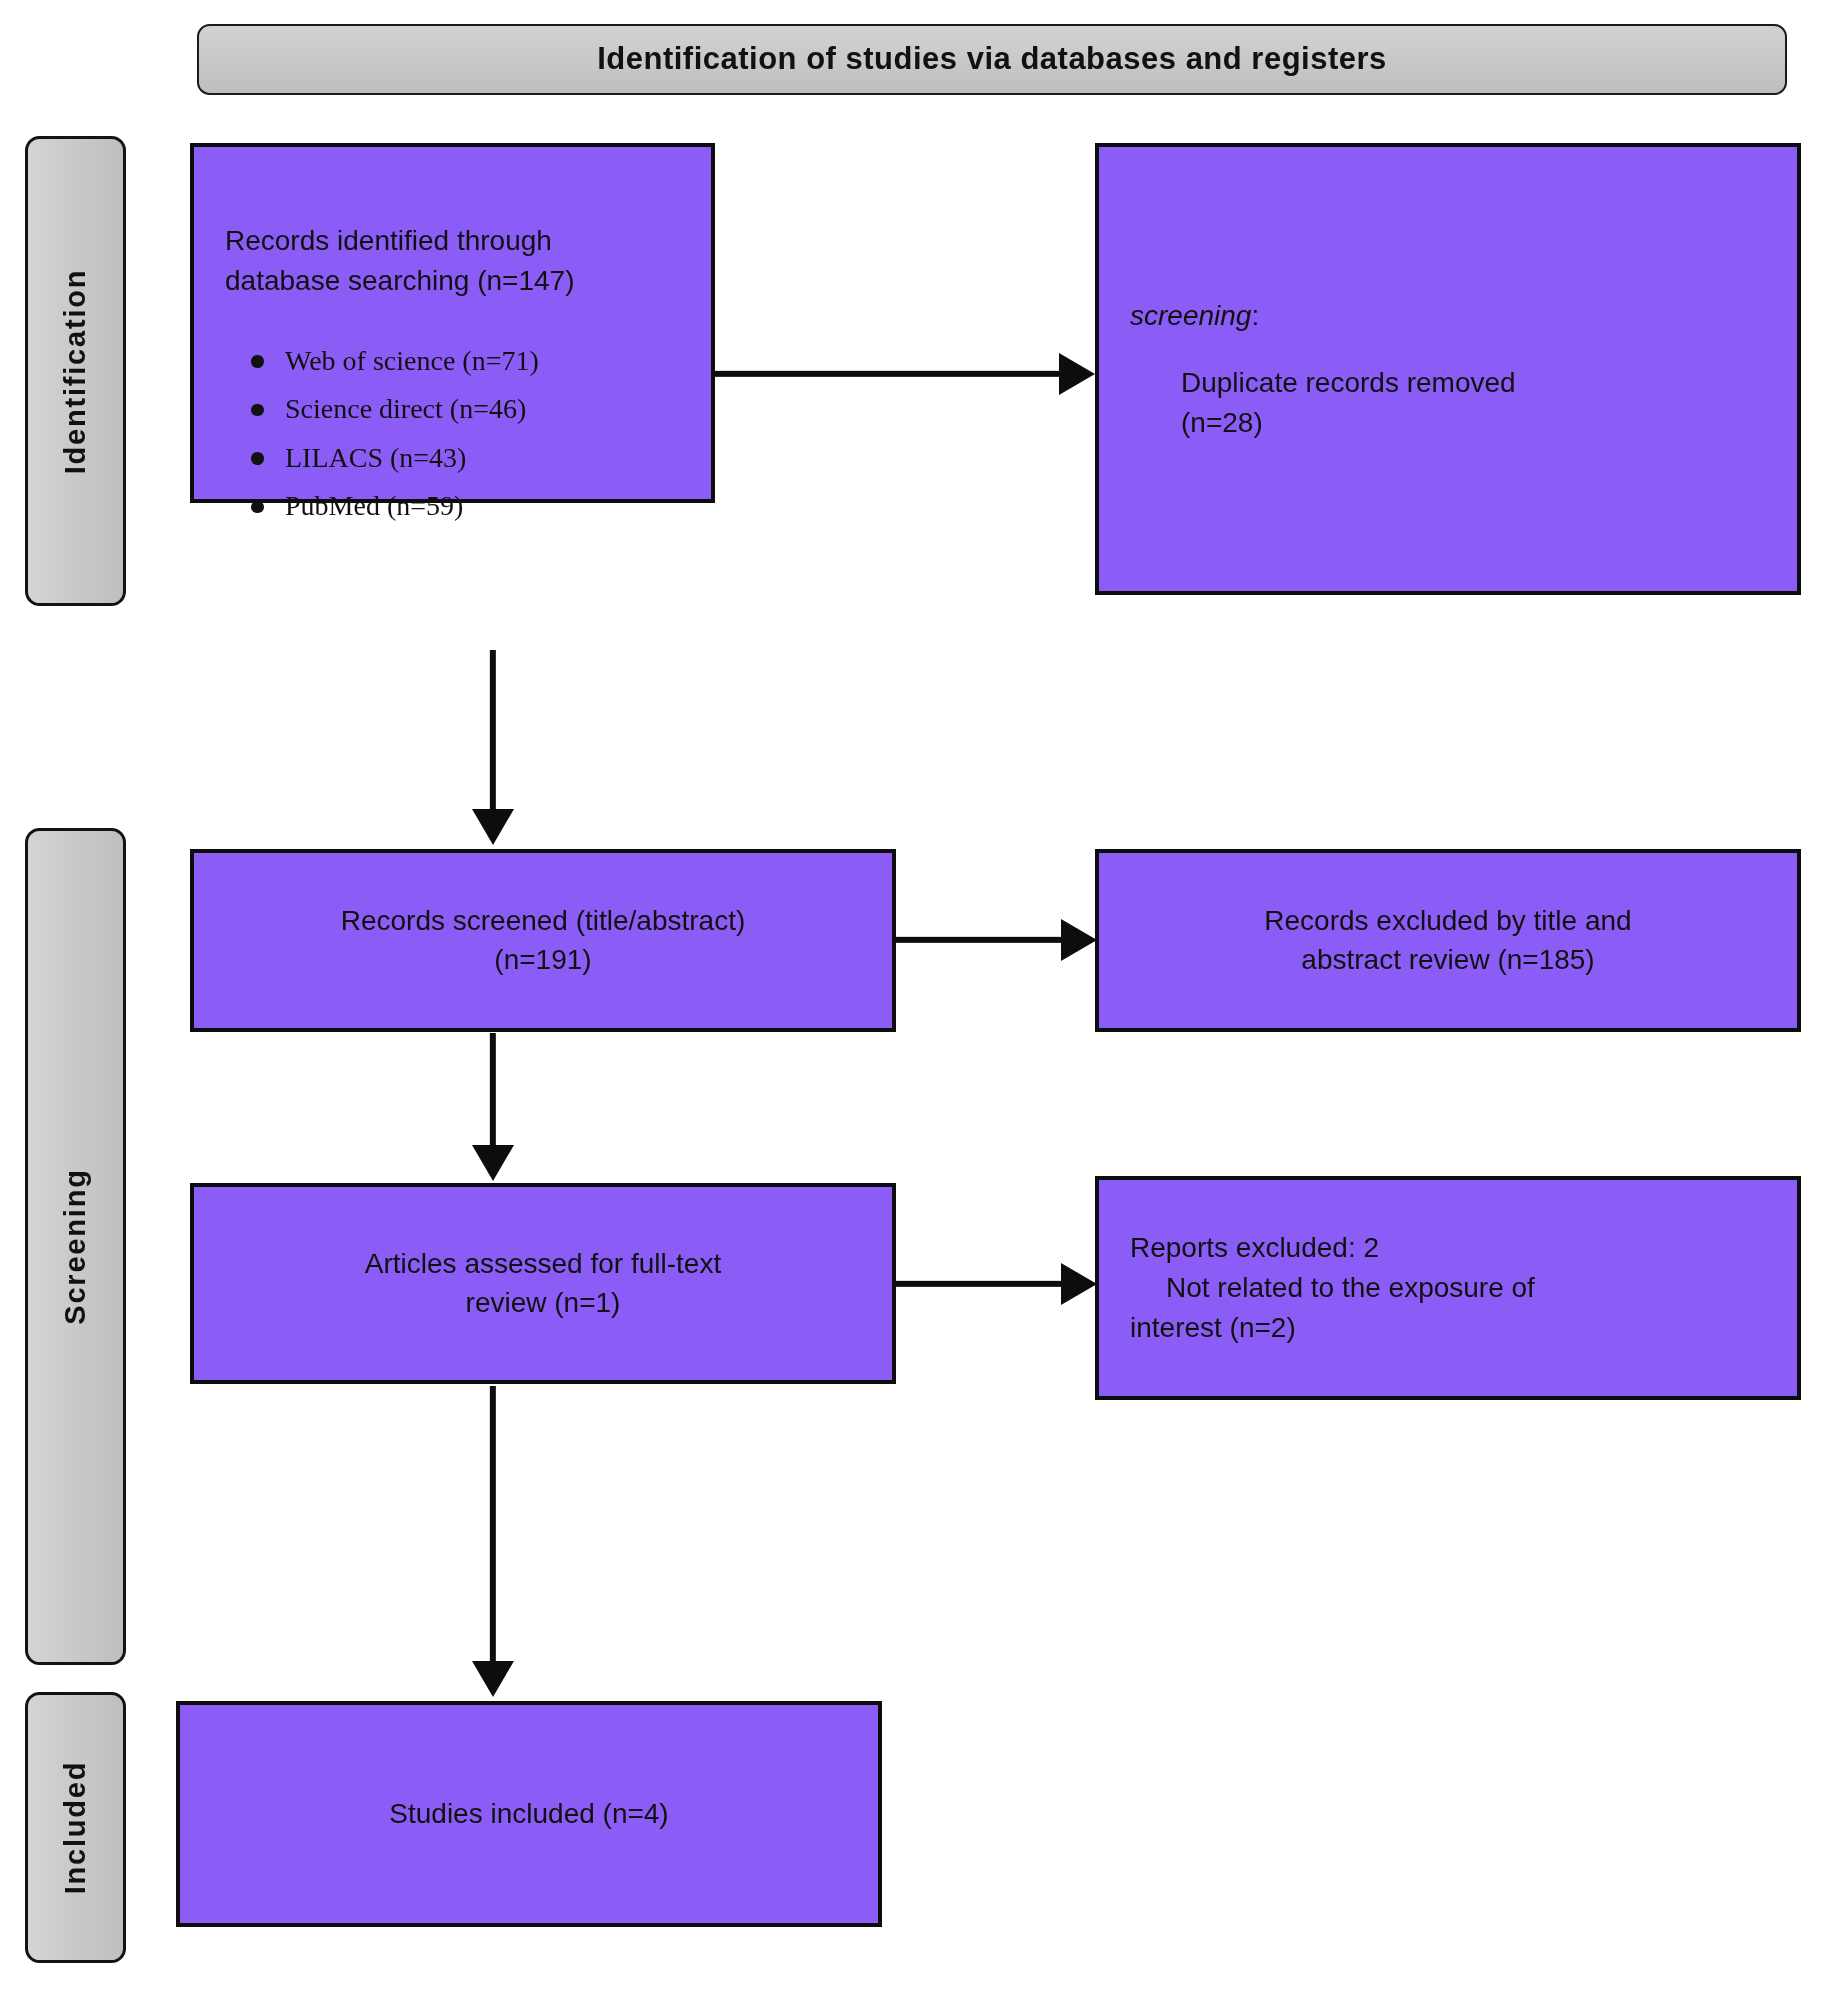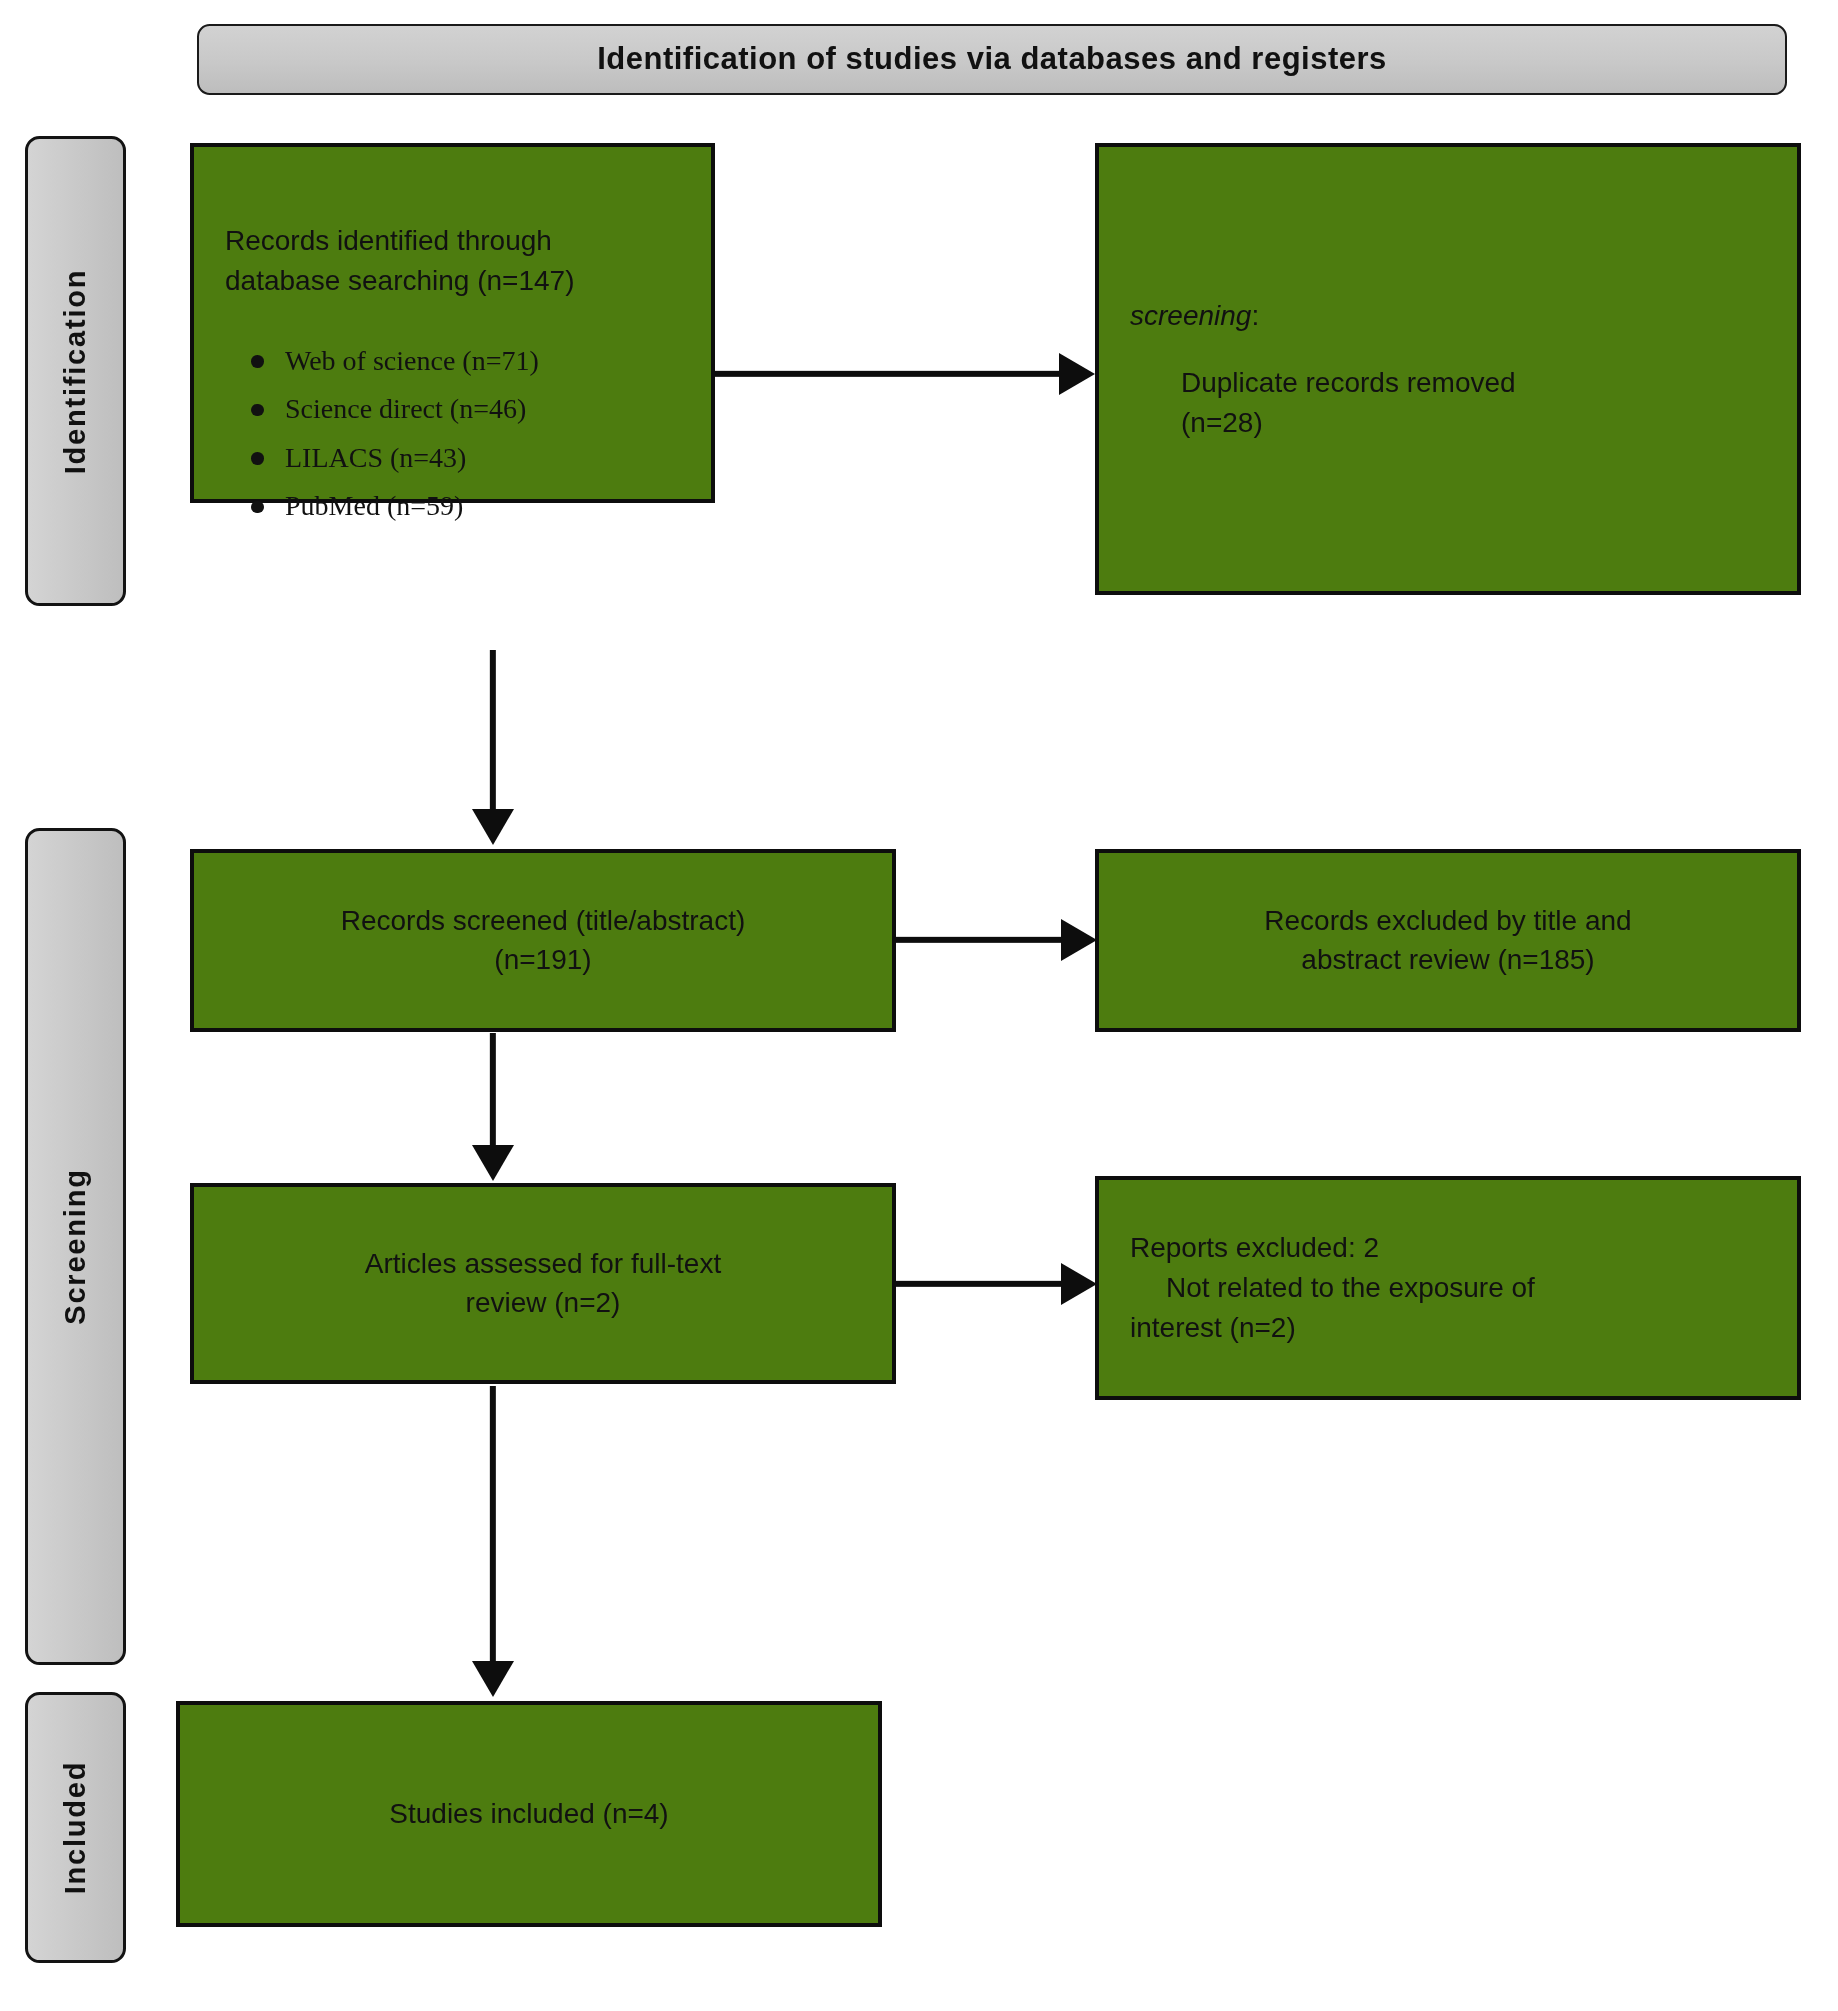--- a/index.html
+++ b/index.html
@@ -59,21 +59,21 @@
     letter-spacing: 1.8px;
     color: #111111;
   }
   #stage-identification { left: 25px; top: 136px;  width: 101px; height: 470px; }
   #stage-screening      { left: 25px; top: 828px;  width: 101px; height: 837px; }
   #stage-included       { left: 25px; top: 1692px; width: 101px; height: 271px; }
 
   
   .flow-box {
     position: absolute;
-    background: #4d7c0f;
+    background: #8b5cf6;
     border: 4.5px solid #0d0d0d;
     box-sizing: border-box;
     font-size: 28px;
     line-height: 1.42;
     color: #111111;
   }
   .flow-box .box-inner {
     position: absolute;
     left: 0; right: 0;
     top: 50%;
@@ -231,21 +231,21 @@
 <div id="box-excluded" class="flow-box">
   <div class="box-inner center">
     <p class="box-line">Records excluded by title and</p>
     <p class="box-line">abstract review (n=185)</p>
   </div>
 </div>
 
 <div id="box-fulltext" class="flow-box">
   <div class="box-inner center">
     <p class="box-line">Articles assessed for full-text</p>
-    <p class="box-line">review (n=2)</p>
+    <p class="box-line">review (n=1)</p>
   </div>
 </div>
 
 <div id="box-reports" class="flow-box">
   <div class="box-inner">
     <p class="box-line">Reports excluded: 2</p>
     <p class="box-line indent-sm">Not related to the exposure of</p>
     <p class="box-line">interest (n=2)</p>
   </div>
 </div>

